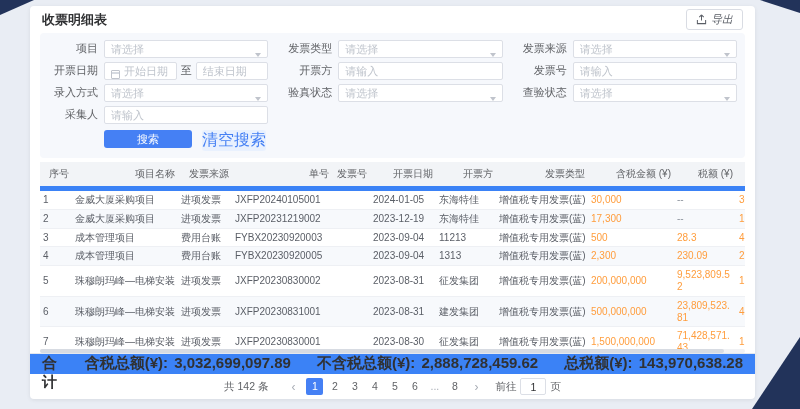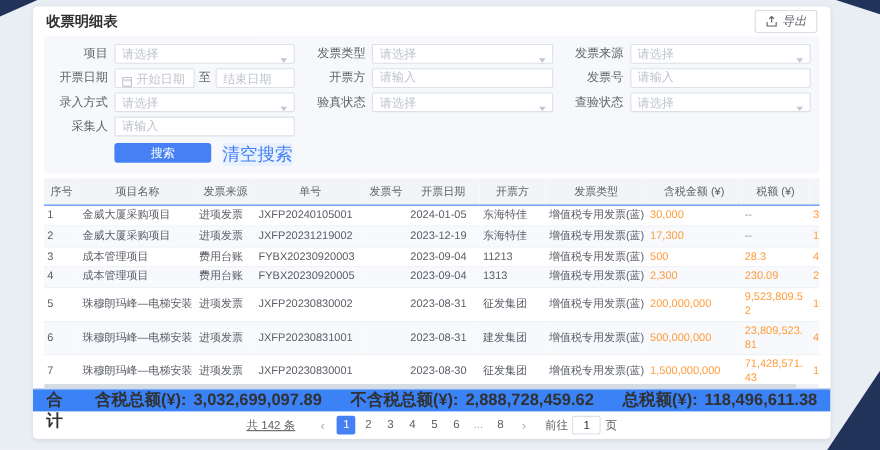--- a/index.html
+++ b/index.html
@@ -45,41 +45,41 @@
 
   .btn-row { margin:6px 0 1px 56px; display:flex; gap:10px; }
   .btn-search { width:88px; height:18px; background:#4580f4; color:#fff; border:none; border-radius:3px;
     font-size:11px; cursor:pointer; font-family:inherit; }
   .btn-clear { width:64px; height:21px; background:#e9f1fe; color:#4580f4; border:none; border-radius:3px;
     font-size:16px; cursor:pointer; font-family:inherit; }
 
   
   .table-wrap { flex:1 1 auto; margin:4px 10px 0 10px; overflow:hidden; position:relative; }
   table { border-collapse:collapse; table-layout:fixed; width:780px; font-size:10px; }
-  th { background:#f2f4f7; color:#606266; font-weight:normal; text-align:center; padding:5px 3px;
-    white-space:nowrap; overflow:hidden; border-bottom:1px solid #3b82f6; }
+  th { background:#f2f4f7; color:#606266; font-weight:normal; text-align:right; padding:5px 3px;
+    white-space:nowrap; overflow:hidden; border-bottom:5px solid #3b82f6; }
   td { padding:3px 3px; color:#5a5e66; border-bottom:1px solid #eef0f4; white-space:nowrap;
     overflow:hidden; line-height:1.18; vertical-align:middle; }
   tr.alt td { background:#f7f9fc; }
   td.amount { color:#ff9d3d; white-space:normal; word-break:break-all; }
   td.muted { color:#9096a0; }
   .h-scrollbar { position:absolute; bottom:0; left:0; right:0; height:4px; background:#f0f1f4; border-radius:2px; }
   .h-scrollbar .thumb { width:97%; height:4px; background:#d7dbe2; border-radius:2px; }
 
   
   .summary-row { flex:0 0 auto; height:21px; background:#3b82f6; border-top:1px solid #e4e7ed;
     display:flex; padding:0 12px; font-size:15px; font-weight:bold; color:#303133; }
   .sum-spacer { flex:1; }
   .sum-item { margin-left:26px; white-space:nowrap; }
   .sum-item .sum-value { margin-left:2px; }
 
   
   .pagination { flex:0 0 auto; height:25px; display:flex; align-items:center; justify-content:center;
     gap:5px; font-size:10.5px; color:#606266; }
-  .total-text { margin-right:12px; color:#606266;text-decoration:underline; }
+  .total-text { margin-right:12px; color:#606266; }
   .pg-arrow { width:16px; text-align:center; color:#a8adb5; cursor:pointer; font-size:12px; }
   .page-btn { min-width:17px; height:17px; line-height:17px; text-align:center; border-radius:2px;
     cursor:pointer; color:#606266; padding:0 2px; }
   .page-btn.active { background:#4580f4; color:#fff; }
   .page-btn.ellipsis { cursor:default; color:#a8adb5; }
   .jump { display:flex; align-items:center; gap:4px; margin-left:6px; }
   .jump-input { width:26px; height:17px; border:1px solid #dcdfe6; border-radius:2px; text-align:center;
     font-size:10.5px; color:#303133; outline:none; font-family:inherit; }
 </style>
 </head>
@@ -314,21 +314,21 @@
     <span class="sum-item">
       <span>含税总额(¥):</span>
       <span class="sum-value">3,032,699,097.89</span>
     </span>
     <span class="sum-item">
       <span>不含税总额(¥):</span>
       <span class="sum-value">2,888,728,459.62</span>
     </span>
     <span class="sum-item">
       <span>总税额(¥):</span>
-      <span class="sum-value">118,496,611.38</span>
+      <span class="sum-value">143,970,638.28</span>
     </span>
   </div>
 
   <div class="pagination">
     <span class="total-text">共 142 条</span>
     <span class="pg-arrow">‹</span>
     <span style="display:flex;gap:3px">
         <span class="page-btn active">1</span>
         <span class="page-btn">2</span>
         <span class="page-btn">3</span>

